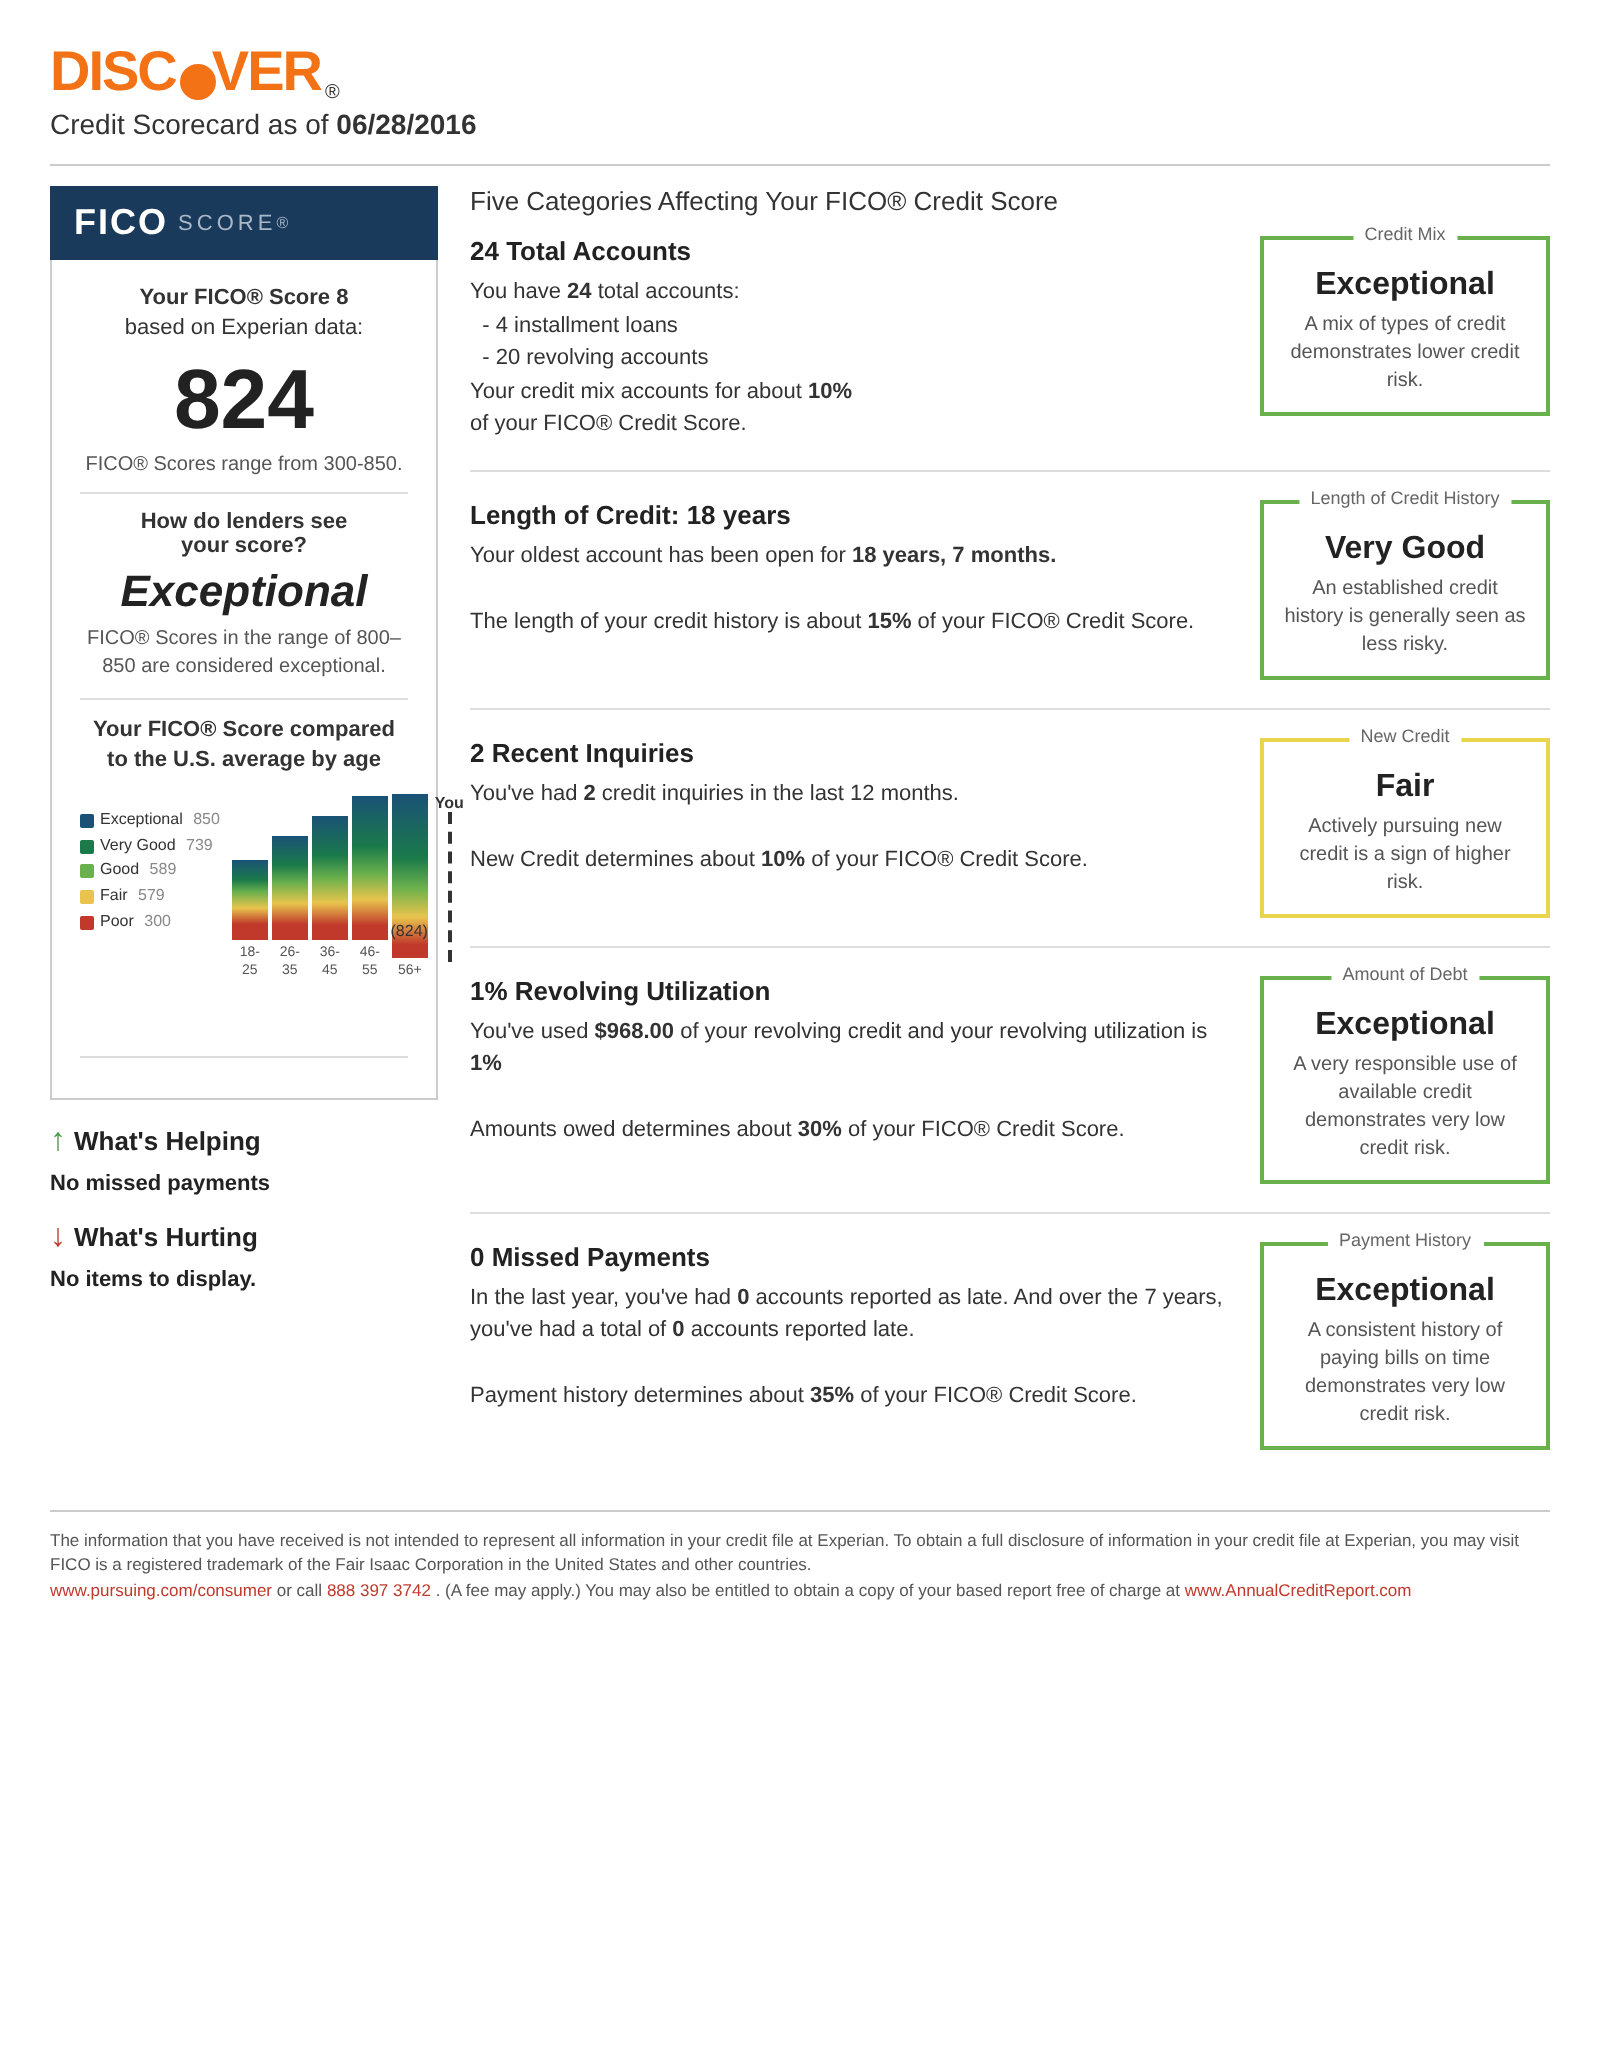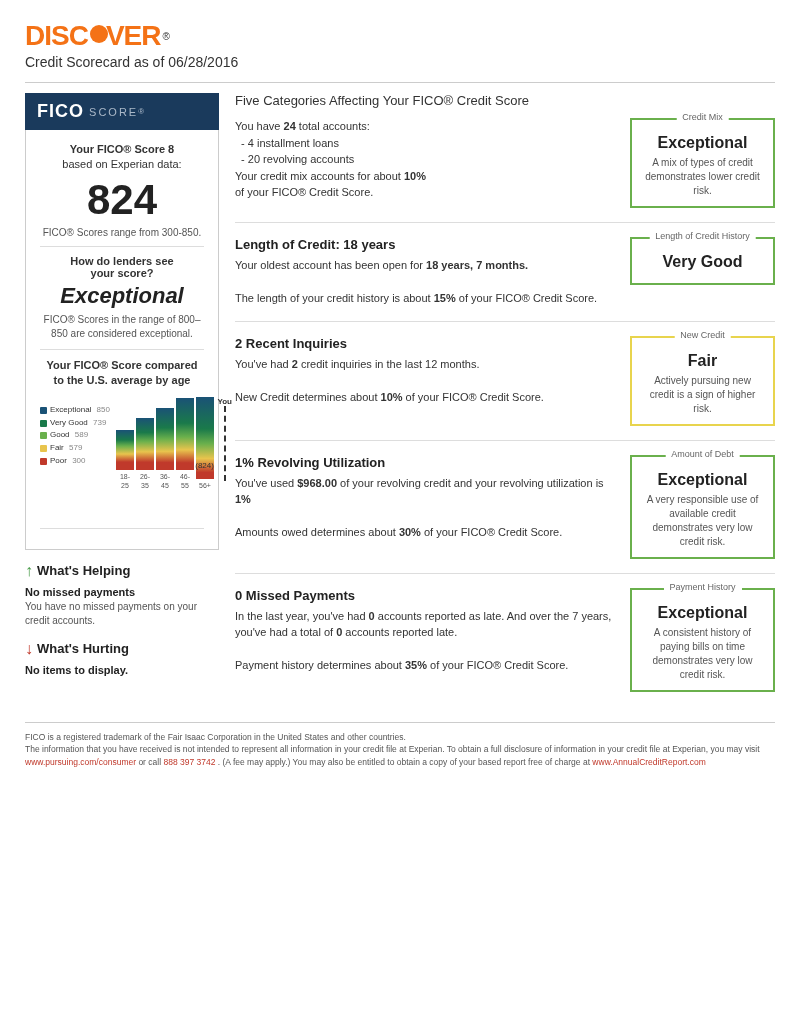--- a/index.html
+++ b/index.html
@@ -19,40 +19,40 @@
     
     .header {
       margin-bottom: 12px;
     }
     .discover-logo {
       font-size: 28px;
       font-weight: 900;
       color: #f47216;
       letter-spacing: -1px;
       display: flex;
-      align-items: center;
+      align-items: flex-end;
     }
     .discover-logo .disc-circle {
       display: inline-block;
       width: 18px;
       height: 18px;
       background: #f47216;
       border-radius: 50%;
       margin-left: 2px;
       margin-right: -2px;
       vertical-align: middle;
       position: relative;
       top: -2px;
     }
     .subtitle {
       font-size: 14px;
       color: #333;
       margin-top: 2px;
     }
-    .subtitle strong { font-weight: normal; }
+    .subtitle strong { font-weight: bold; }
 
     .divider-top {
       border: none;
       border-top: 1px solid #ccc;
       margin: 10px 0;
     }
 
     
     .main-layout {
       display: flex;
@@ -454,41 +454,43 @@
         <hr class="fico-divider">
       </div>
 
       <div class="helping-section">
         <div class="section-header-green">
           <span class="arrow-up">↑</span>
           <span>What's Helping</span>
         </div>
         <div class="helping-item">
           <div class="helping-item-title">No missed payments</div>
-          <div class="helping-item-desc">You have no missed payments on your credit accounts.</div>
         </div>
       </div>
 
       <div class="helping-section" style="margin-top:12px;">
         <div class="section-header-green">
           <span class="arrow-down">↓</span>
           <span>What's Hurting</span>
         </div>
         <div class="helping-item">
           <div class="helping-item-title">No items to display.</div>
         </div>
       </div>
 
     </div>
 
     <div class="right-panel">
       <div class="five-cats-title">Five Categories Affecting Your FICO® Credit Score</div>
 
       <div class="category-row">
         <div class="category-content">
+          <div class="cat-title">
+            <strong>24</strong> Total Accounts
+          </div>
           <div class="cat-desc">
             You have <strong>24</strong> total accounts:<br>
             &nbsp;&nbsp;- 4 installment loans<br>
             &nbsp;&nbsp;- 20 revolving accounts<br>
             Your credit mix accounts for about <strong>10%</strong><br>of your FICO® Credit Score.
           </div>
         </div>
         <div class="rating-box">
           <span class="rating-box-label">Credit Mix</span>
           <div class="rating-value">Exceptional</div>
@@ -502,20 +504,21 @@
             Length of Credit: <strong>18 years</strong>
           </div>
           <div class="cat-desc">
             Your oldest account has been open for <strong>18 years, 7 months.</strong><br><br>
             The length of your credit history is about <strong>15%</strong> of your FICO® Credit Score.
           </div>
         </div>
         <div class="rating-box">
           <span class="rating-box-label">Length of Credit History</span>
           <div class="rating-value">Very Good</div>
+          <div class="rating-desc">An established credit history is generally seen as less risky.</div>
         </div>
       </div>
 
       <div class="category-row">
         <div class="category-content">
           <div class="cat-title">
             <strong>2</strong> Recent Inquiries
           </div>
           <div class="cat-desc">
             You've had <strong>2</strong> credit inquiries in the last 12 months.<br><br>
@@ -560,24 +563,24 @@
           <span class="rating-box-label">Payment History</span>
           <div class="rating-value">Exceptional</div>
           <div class="rating-desc">A consistent history of paying bills on time demonstrates very low credit risk.</div>
         </div>
       </div>
 
     </div>
   </div>
 
   <div class="footer">
-    <div>FICO is a registered trademark of the Fair Isaac Corporation in the United States and other countries.</div>
     <div>
       <span>The information that you have received is not intended to represent all information in your credit file at Experian. To obtain a full disclosure of information in your credit file at Experian, you may visit</span>
     </div>
+    <div>FICO is a registered trademark of the Fair Isaac Corporation in the United States and other countries.</div>
     <div>
       <a href="#">www.pursuing.com/consumer</a>
       <span> or call </span>
       <span style="color:#c0392b;">888 397 3742</span>
       <span>. (A fee may apply.) You may also be entitled to obtain a copy of your based report free of charge at </span>
       <a href="#">www.AnnualCreditReport.com</a>
     </div>
   </div>
 
 </div>

